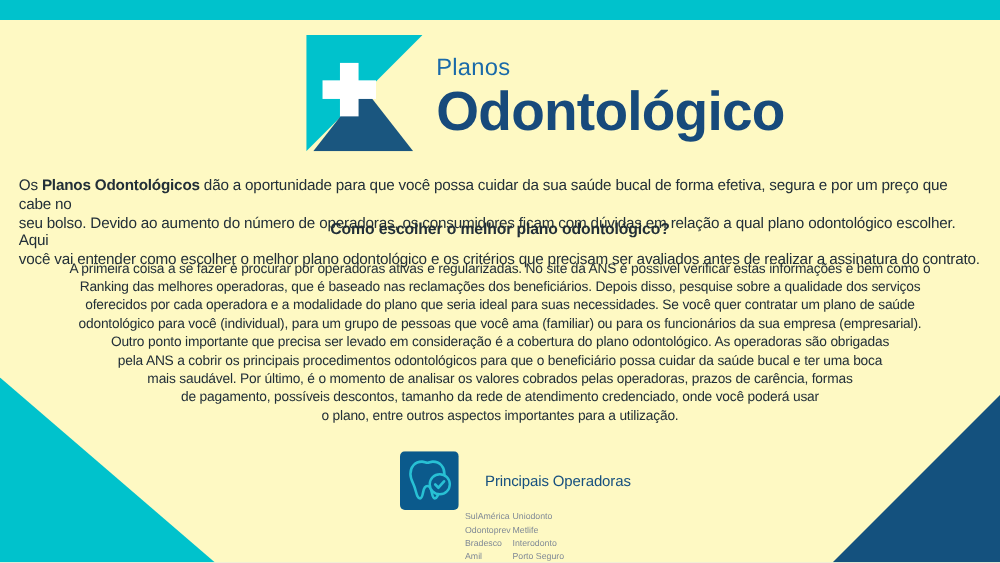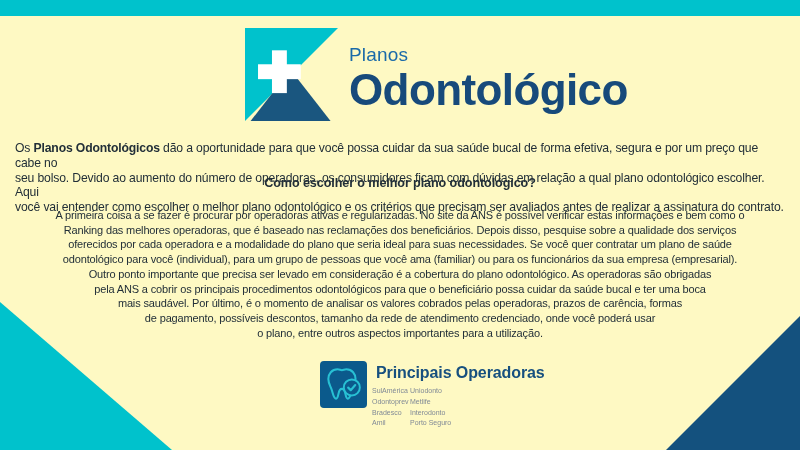--- a/index.html
+++ b/index.html
@@ -36,21 +36,21 @@
   .section-body{
     position:absolute;left:10px;top:208px;width:780px;margin:0;
     font-size:11px;line-height:14.7px;color:#222f38;text-align:center;
     white-space:pre-line;letter-spacing:-0.15px;
   }
 
   
   .footer{position:absolute;left:320px;top:361px;display:flex;align-items:flex-start;}
   .tooth-badge{width:47px;height:47px;display:block;}
   .footer-text{margin-left:5px;}
-  .footer-heading{margin:4px;font-size:16px;line-height:16px;font-weight:bold;color:#17507f;letter-spacing:-0.1px;}
+  .footer-heading{margin:16px;font-size:12px;line-height:16px;font-weight:normal;color:#17507f;letter-spacing:-0.1px;}
   .operator-cols{display:flex;margin-top:5px;}
   .operator-col{font-size:7px;line-height:10.8px;color:#808a96;}
   .operator-col.c1{width:38px;}
 </style>
 </head>
 <body>
 
 <div class="page">
 
   <div class="top-bar"></div>

